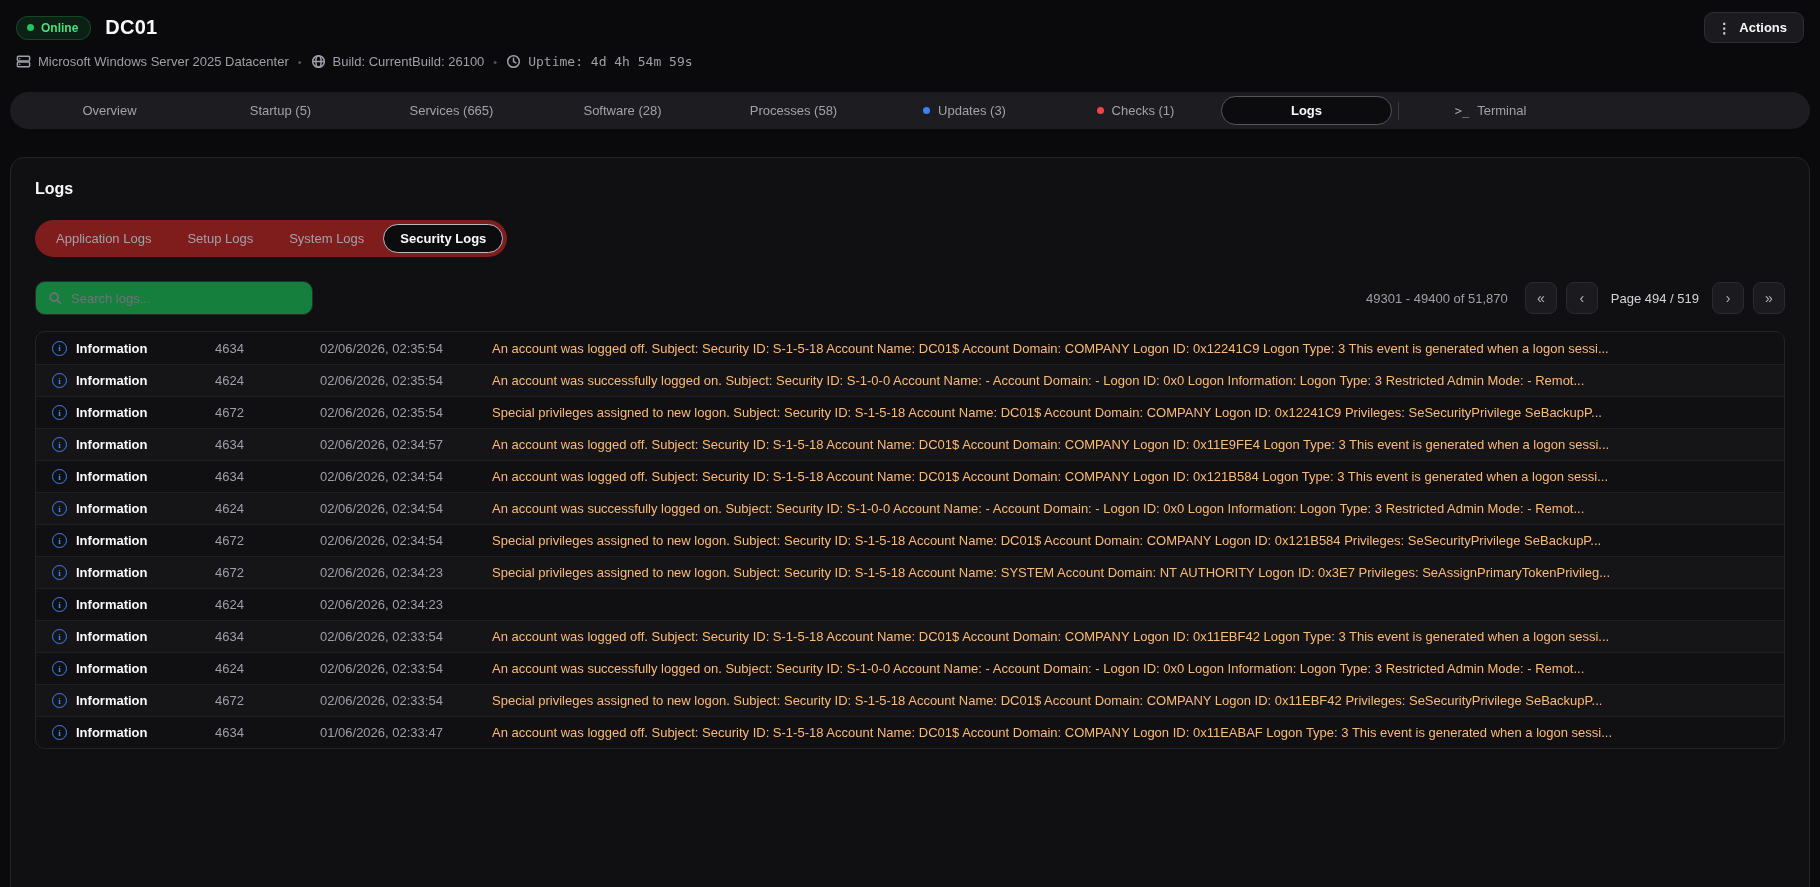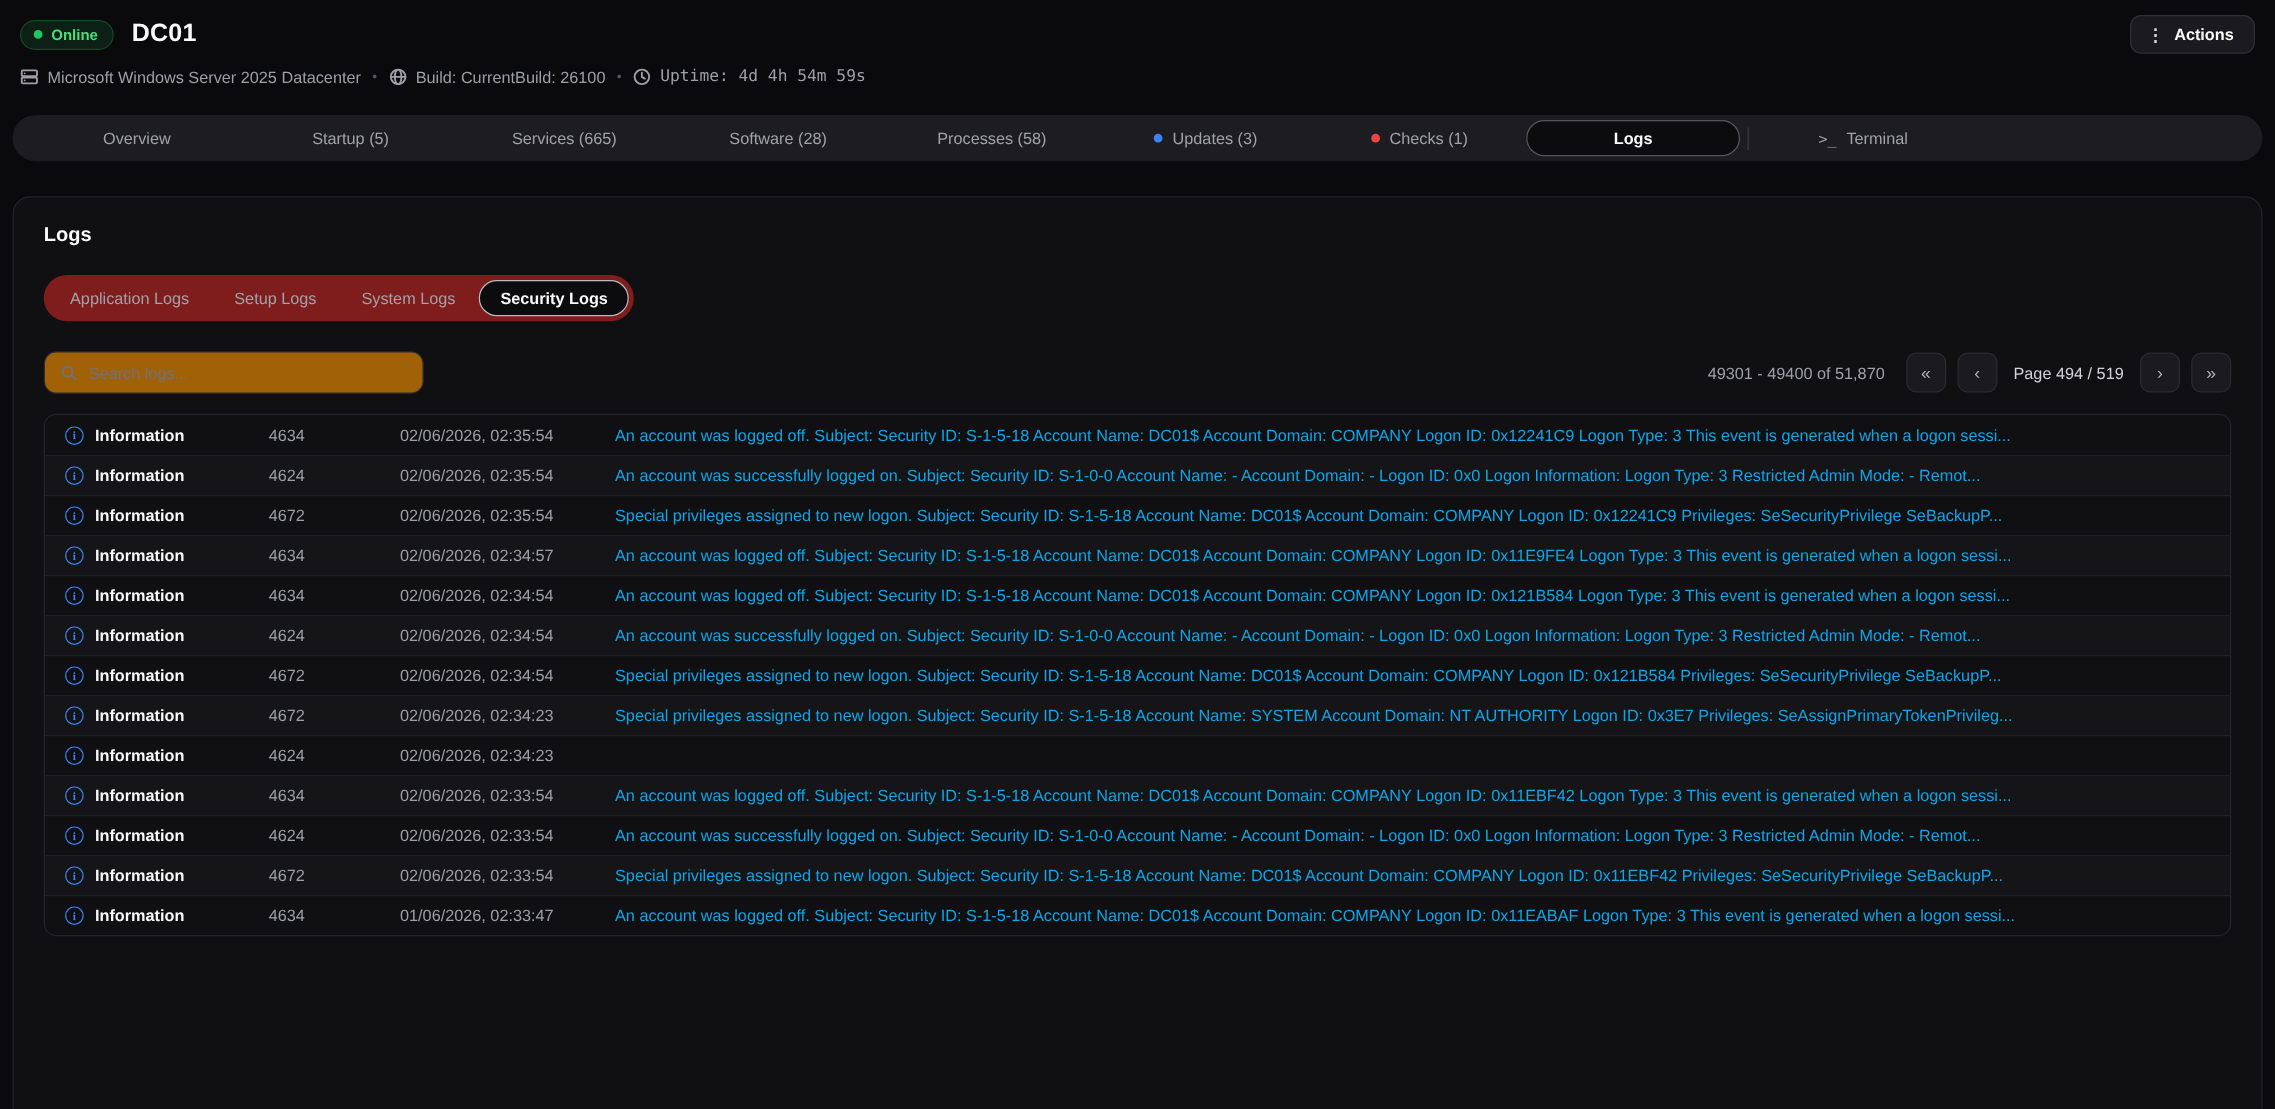--- a/index.html
+++ b/index.html
@@ -84,22 +84,22 @@
   }
   .subtab.active {
     background:#0c0c0f; border:1px solid #b9b9c2; color:#fafafa; font-weight:700;
     padding:6px 16px;
   }
 
   
   .toolbar { display:flex; align-items:center; margin-top:24px; }
   .search-box {
     display:flex; align-items:center; gap:9px;
-    width:304px; height:34px; padding:0 12px;
-    background:#a16207; border:1px solid #2a2a31; border-radius:10px;
+    width:278px; height:34px; padding:0 12px;
+    background:#15803d; border:1px solid #2a2a31; border-radius:10px;
   }
   .search-box svg { width:14px; height:14px; stroke:#71717a; fill:none; stroke-width:2; stroke-linecap:round; flex:none; }
   .search-box input {
     background:transparent; border:none; outline:none; color:#e4e4e7;
     font-family:"Liberation Sans", sans-serif; font-size:13px; width:100%;
   }
   .search-box input::placeholder { color:#71717a; }
   .pager { display:flex; align-items:center; gap:9px; }
   .range-text { color:#9f9fa9; font-size:13px; margin-right:8px; }
   .page-btn {
@@ -130,21 +130,21 @@
   .cell { overflow:hidden; white-space:nowrap; text-overflow:ellipsis; }
   .c-name { display:flex; align-items:center; gap:9px; }
   .info-icon {
     width:15px; height:15px; flex:none; border-radius:50%;
     border:1.5px solid #3b82f6; color:#3b82f6;
     display:flex; align-items:center; justify-content:center;
     font-size:9px; font-weight:700; font-family:"Liberation Serif", serif;
   }
   .level-text { color:#fafafa; font-weight:600; font-size:13px; }
   .c-id, .c-time { color:#9f9fa9; font-size:13px; }
-  .c-msg { color:#0ea5e9; font-size:13px; padding-right:6px; }
+  .c-msg { color:#fdba74; font-size:13px; padding-right:6px; }
 </style>
 </head>
 <body>
 
 <div class="page-header">
   <div class="header-row1">
     <span class="status-badge">
       <span class="status-dot"></span>
       <span>Online</span>
     </span>

